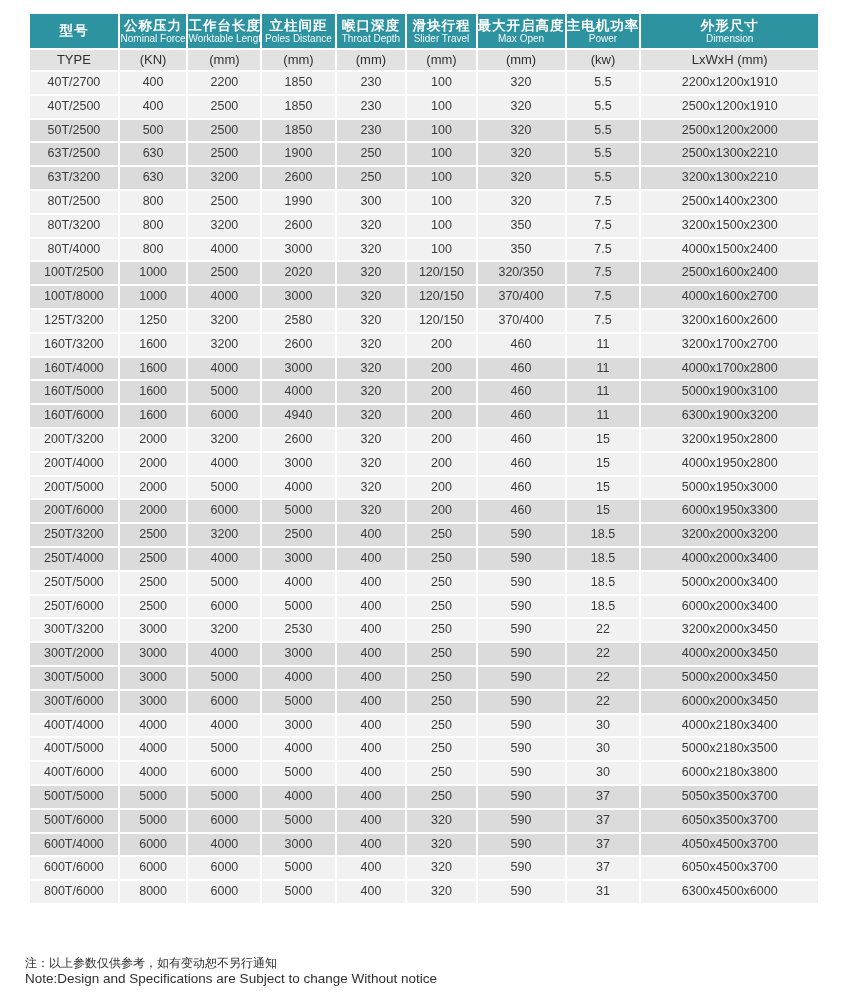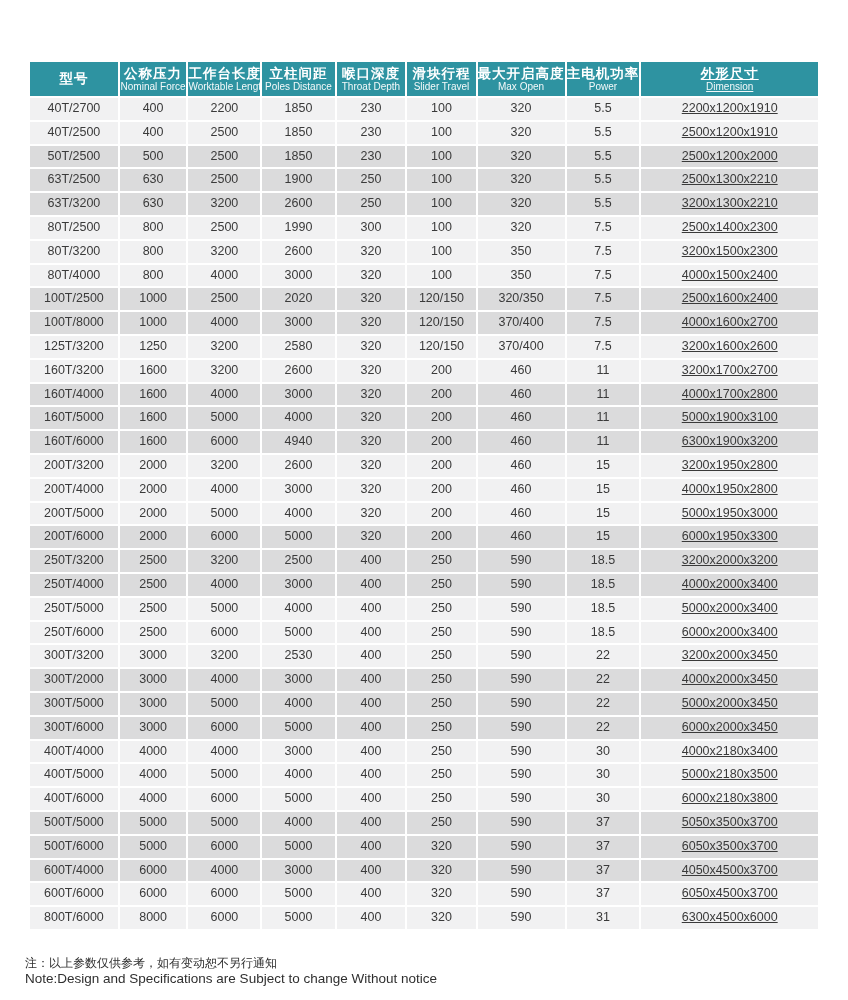--- a/index.html
+++ b/index.html
@@ -22,40 +22,38 @@
     position: relative;
     width: 848px;
     height: 1000px;
     background: #ffffff;
   }
   .table-wrap {
     position: absolute;
     left: 30px;
     top: 14px;
     width: 788px;
-    margin-top: 48px;
   }
   table.spec {
     width: 100%;
     border-collapse: separate;
     border-spacing: 0;
     table-layout: fixed;
   }
   table.spec th, table.spec td {
     text-align: center;
     vertical-align: middle;
     padding: 0;
     border-right: 2px solid #ffffff;
     border-bottom: 2px solid #ffffff;
     overflow: hidden;
     white-space: nowrap;
   }
   table.spec th:last-child, table.spec td:last-child {
     border-right: none;
-    text-decoration: underline;
   }
   th.head-cell {
     background: var(--header-bg);
     color: #ffffff;
     height: 34px;
   }
   th.head-cell .cn {
     display: block;
     font-size: 13.5px;
     font-weight: bold;
@@ -151,20 +149,31 @@
             </th>
             <th class="head-cell">
               <span class="cn">主电机功率</span>
               <span class="en">Power</span>
             </th>
             <th class="head-cell">
               <span class="cn">外形尺寸</span>
               <span class="en">Dimension</span>
             </th>
           </tr>
+        <tr id="unit-row">
+            <td class="unit-cell">TYPE</td>
+            <td class="unit-cell">(KN)</td>
+            <td class="unit-cell">(mm)</td>
+            <td class="unit-cell">(mm)</td>
+            <td class="unit-cell">(mm)</td>
+            <td class="unit-cell">(mm)</td>
+            <td class="unit-cell">(mm)</td>
+            <td class="unit-cell">(kw)</td>
+            <td class="unit-cell">LxWxH  (mm)</td>
+          </tr>
       </thead>
       <tbody id="spec-body">
           <tr class="shade-light">
             <td class="data-cell">40T/2700</td>
             <td class="data-cell">400</td>
             <td class="data-cell">2200</td>
             <td class="data-cell">1850</td>
             <td class="data-cell">230</td>
             <td class="data-cell">100</td>
             <td class="data-cell">320</td>

